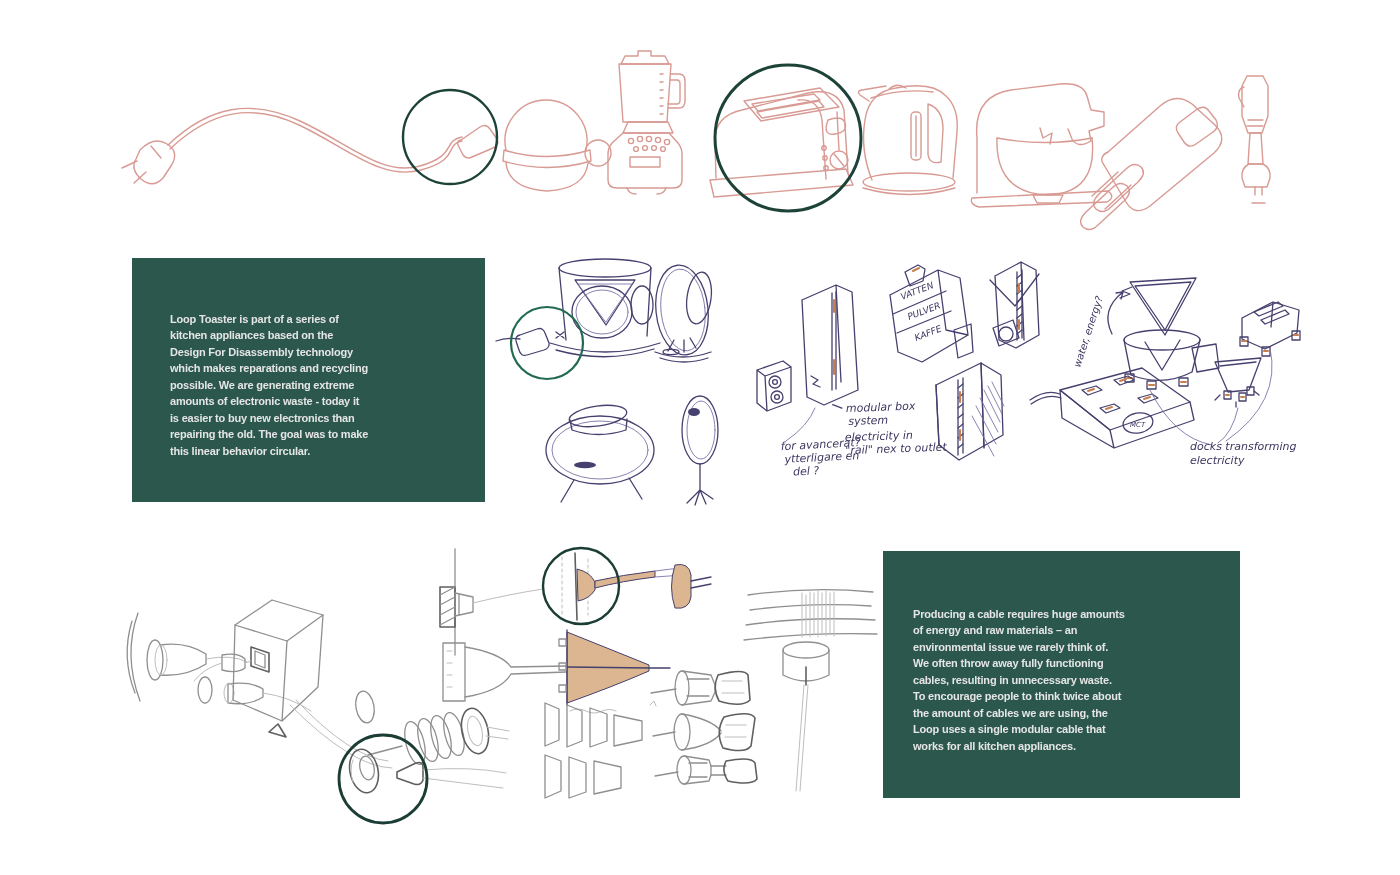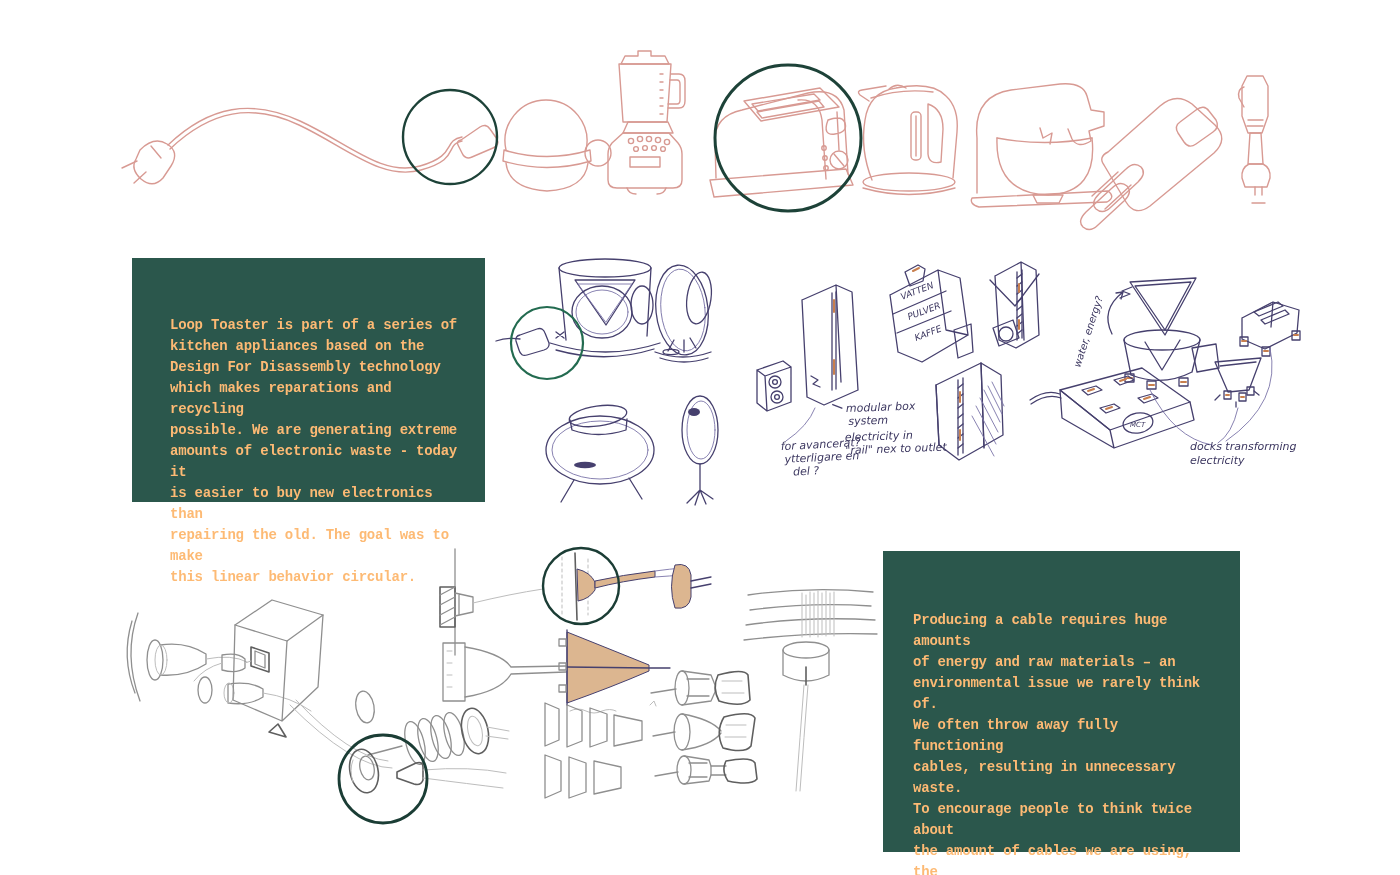--- a/index.html
+++ b/index.html
@@ -1,22 +1,22 @@
 <!DOCTYPE html>
 <html><head>
 <meta charset="utf-8">
 <style>
   html,body{margin:0;padding:0;background:#fff;}
   #board{position:relative;width:1400px;height:875px;background:#ffffff;overflow:hidden;
          font-family:"Liberation Sans",sans-serif;}
   .band{position:absolute;}
-  .greenbox{position:absolute;background:#2b574c;color:#fdba74;font-weight:700;
-            font-size:14px;line-height:1.5;letter-spacing:-0.2px;white-space:pre-line;font-family:Liberation Mono, monospace;}
+  .greenbox{position:absolute;background:#2b574c;color:#e5e5e5;font-weight:700;
+            font-size:11px;line-height:1.5;letter-spacing:-0.2px;white-space:pre-line;}
   #intro-box{left:132px;top:258px;width:353px;height:244px;box-sizing:border-box;padding:36px 24px 0 38px;}
-  #cable-box{left:883px;top:551px;width:357px;height:301px;box-sizing:border-box;padding:38px 24px 0 30px;}
+  #cable-box{left:883px;top:551px;width:357px;height:247px;box-sizing:border-box;padding:38px 24px 0 30px;}
   svg{display:block;}
   .salmon{stroke:#d89a93;fill:none;stroke-width:1.4;stroke-linecap:round;stroke-linejoin:round;}
   .ink{stroke:#46406e;fill:none;stroke-width:1.3;stroke-linecap:round;stroke-linejoin:round;}
   .ink2{stroke:#7a74a8;fill:none;stroke-width:0.9;stroke-linecap:round;}
   .pencil{stroke:#8f8f8f;fill:none;stroke-width:1.3;stroke-linecap:round;stroke-linejoin:round;}
   .pencil2{stroke:#bdbdbd;fill:none;stroke-width:1;stroke-linecap:round;}
   .dark{stroke:#5f5f5f;fill:none;stroke-width:1.6;stroke-linecap:round;stroke-linejoin:round;}
   .tanfill{fill:#dcb690;stroke:#46406e;stroke-width:1;}
   .orange{stroke:#c87f4e;fill:none;stroke-width:2;stroke-linecap:round;}
   .ring-top{stroke:#1d4238;fill:none;}

